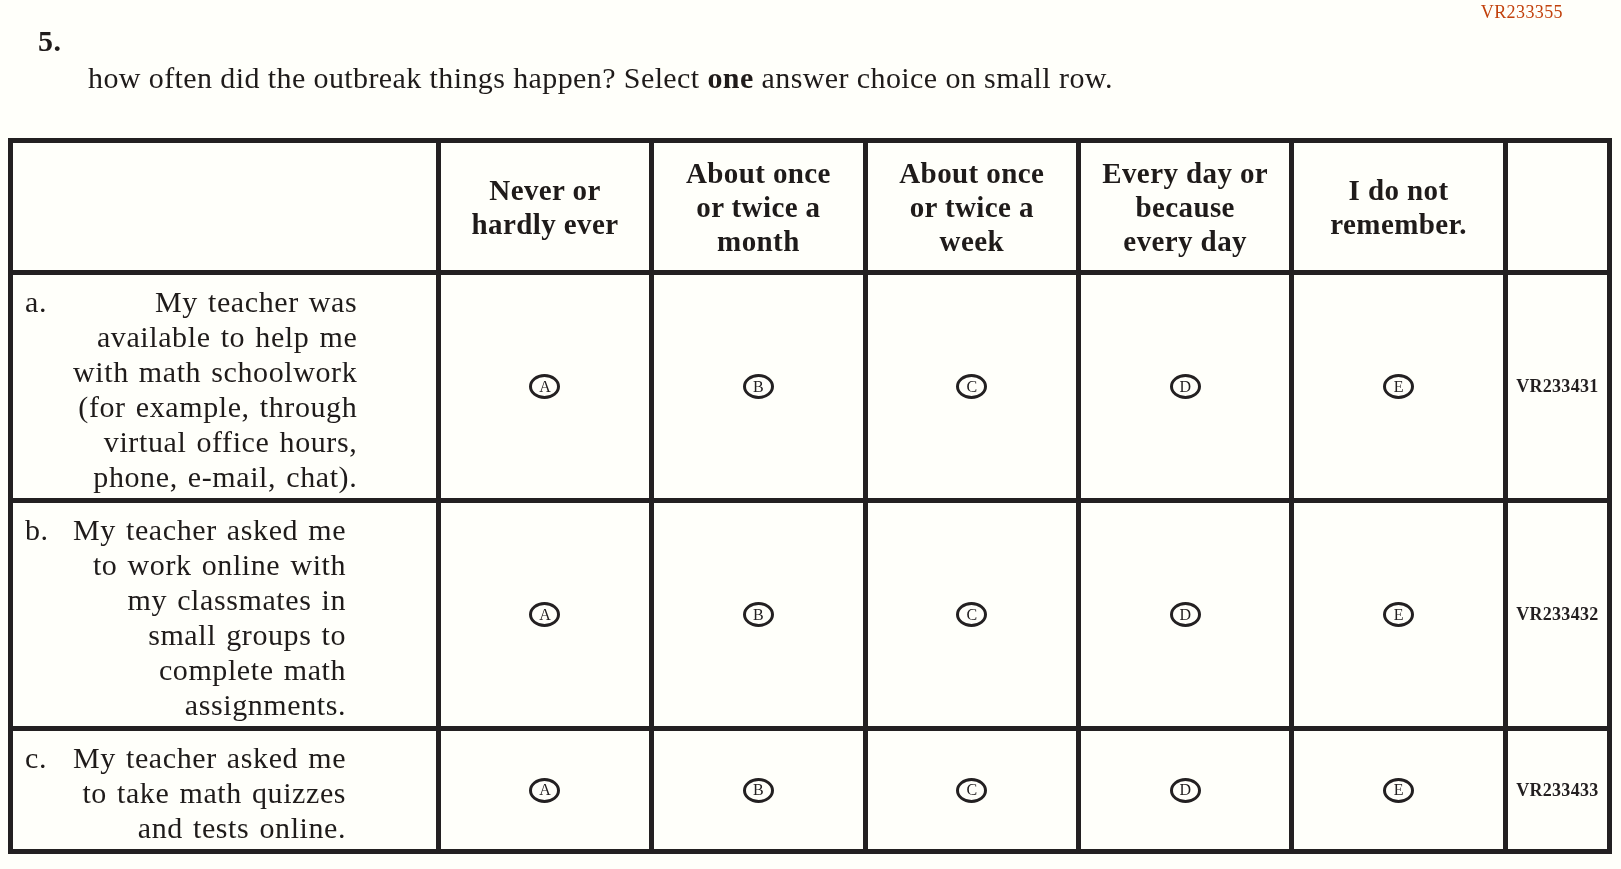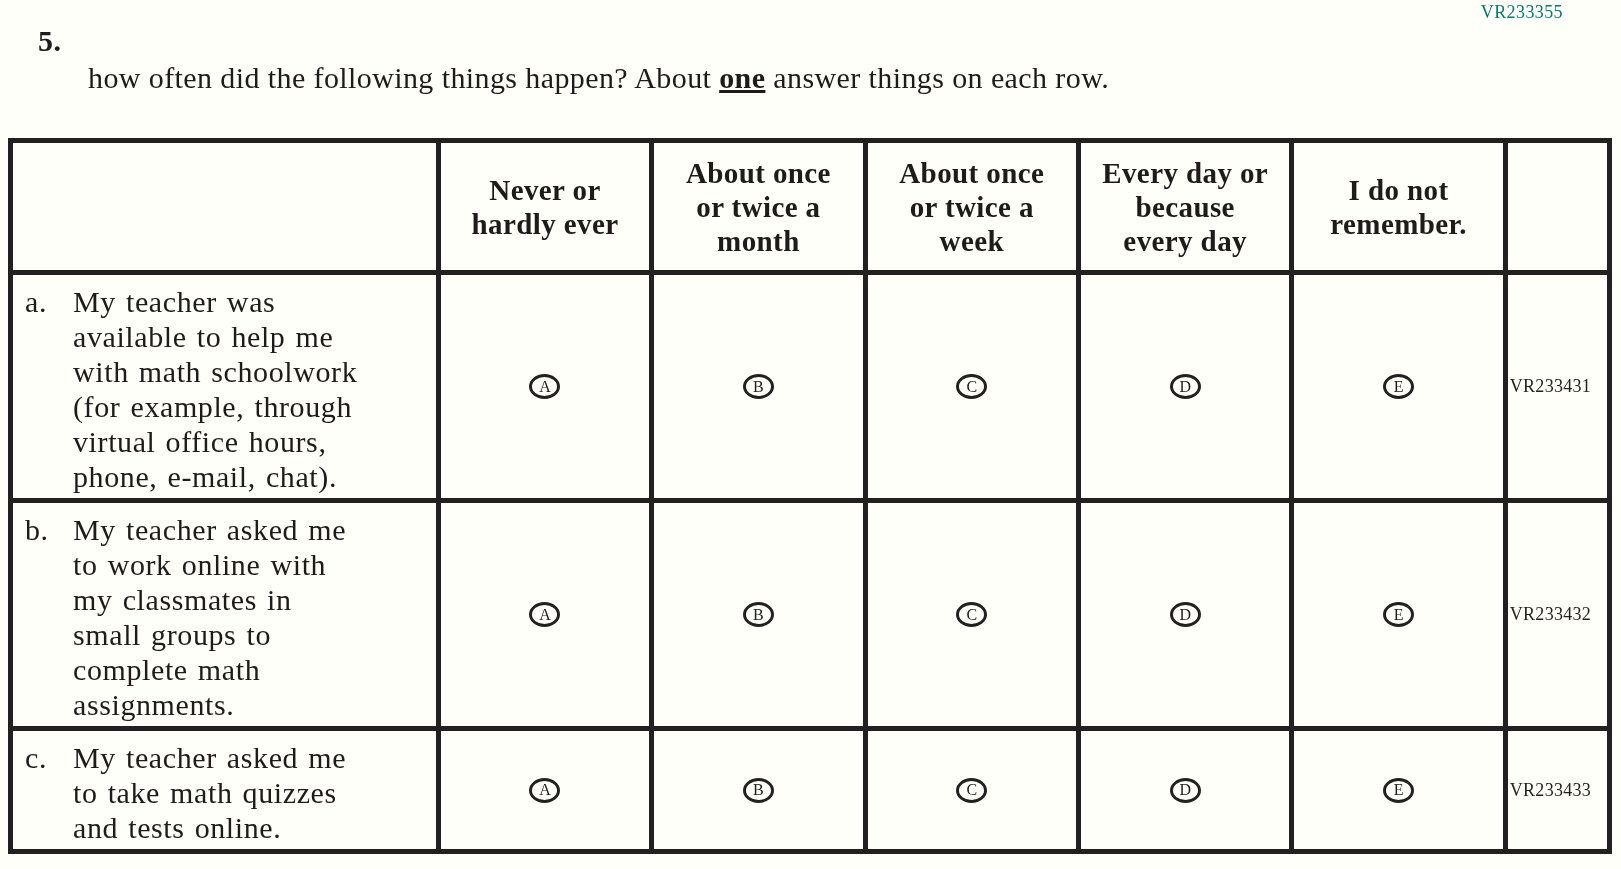--- a/index.html
+++ b/index.html
@@ -14,37 +14,37 @@
     color: #1f1b1a;
     overflow: hidden;
   }
 
   .top-code {
     position: absolute;
     top: 2px;
     right: 58px;
     font-size: 18px;
     letter-spacing: 0.4px;
-    color: #0f766e;
+    color: #c2410c;
   }
 
   .question {
     display: flex;
     margin: 22px 0 0 38px;
     font-size: 30px;
     line-height: 37px;
     letter-spacing: 0.4px;
   }
   .qnum {
     font-weight: bold;
     width: 50px;
     flex: none;
   }
   .qtext { white-space: normal; }
-  .qtext .bold { font-weight: bold; text-decoration: underline; }
+  .qtext .bold { font-weight: bold; }
 
   table.grid {
     margin: 42px 16px 0 8px;
     width: 1604px;
     border-collapse: collapse;
     table-layout: fixed;
   }
   .col-label { width: 427px; }
   .col-choice { width: 213px; }
   .col-vr { width: 104px; }
@@ -74,61 +74,62 @@
   td.item-cell {
     vertical-align: top;
     padding: 9px 6px 4px 12px;
     font-size: 30px;
     line-height: 35px;
     letter-spacing: 0.6px;
     word-spacing: 2px;
   }
   .item { display: flex; }
   .item-letter { width: 48px; flex: none; }
-  .item-text { white-space: pre-line; }
+  .item-text { white-space: pre-line; text-align: right; }
 
   td.choice-cell {
     text-align: center;
     vertical-align: middle;
   }
   .bubble {
     display: inline-flex;
     align-items: center;
     justify-content: center;
     width: 31px;
     height: 25px;
     border: 3px solid #232021;
     border-radius: 50%;
     font-size: 16px;
     line-height: 1;
     color: #232021;
     cursor: pointer;
   }
 
   td.vr-cell {
-    text-align: left;
+    text-align: center;
     vertical-align: middle;
     font-size: 18px;
     letter-spacing: 0.3px;
     padding: 0 2px;
     color: #231f20;
+    font-weight: bold;
   }
 </style>
 </head>
 <body>
 
 <div class="page">
 
   <div class="top-code">VR233355</div>
 
   <div class="question">
     <div class="qnum">5.</div>
     <div class="qtext">
       <br>
-      <span>how often did the following things happen? About </span><span class="bold">one</span><span> answer things on each row.</span>
+      <span>how often did the outbreak things happen? Select </span><span class="bold">one</span><span> answer choice on small row.</span>
     </div>
   </div>
 
   <table class="grid">
     <colgroup>
       <col class="col-label">
       <col class="col-choice">
       <col class="col-choice">
       <col class="col-choice">
       <col class="col-choice">

